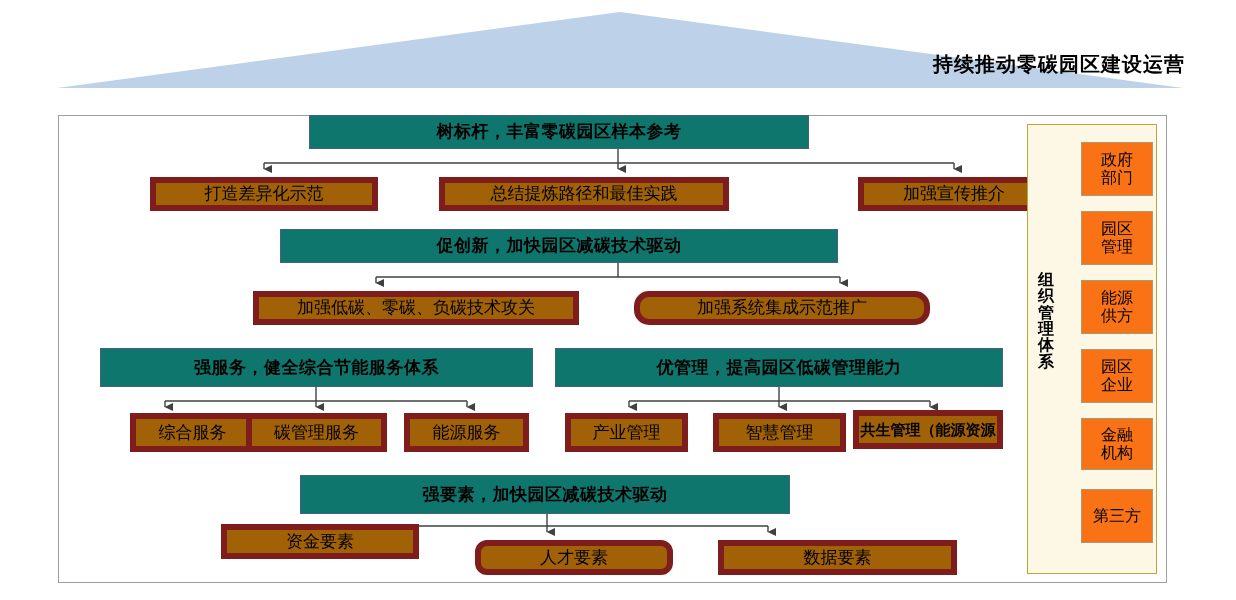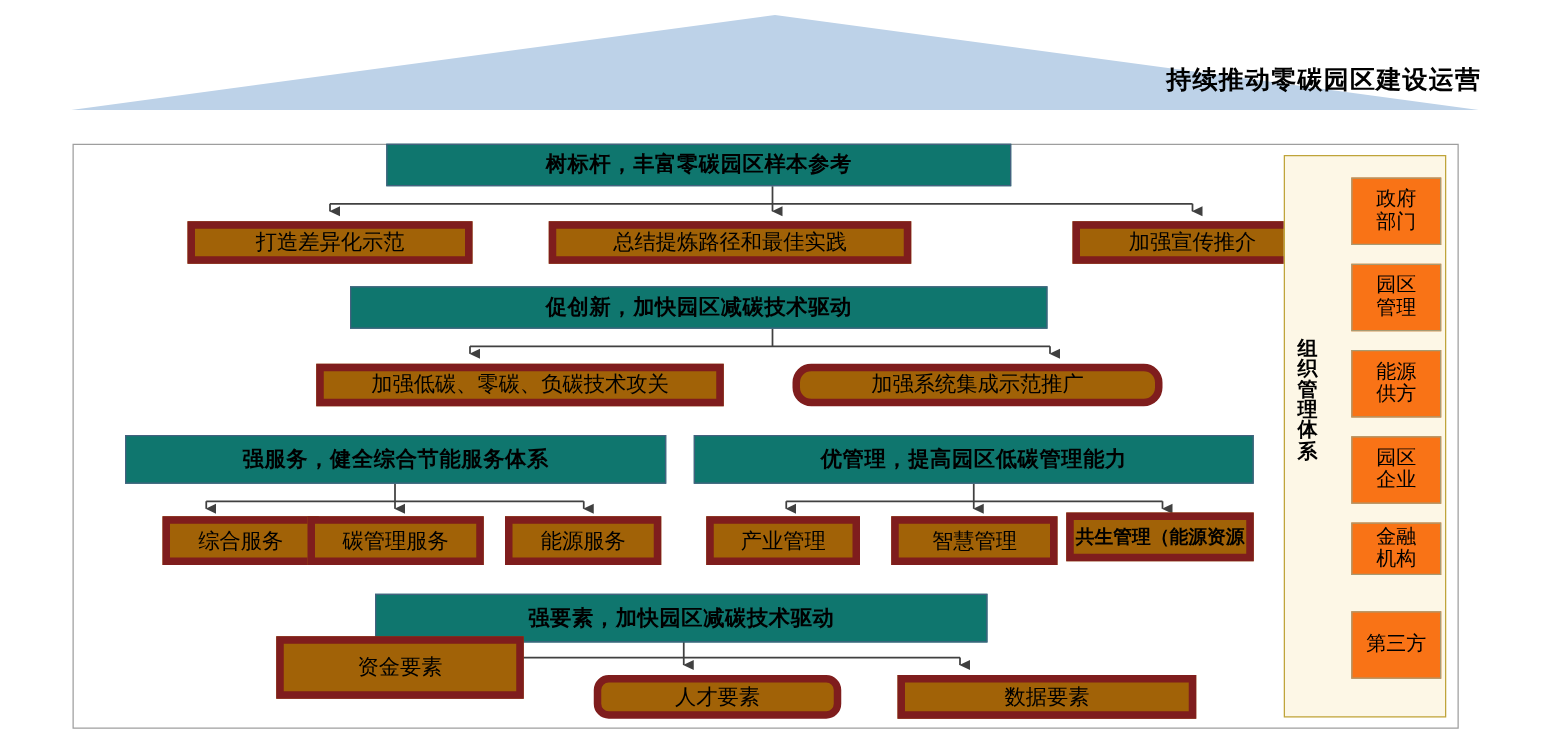--- a/index.html
+++ b/index.html
@@ -139,21 +139,21 @@
   <div class="box gray" style="left:404px;top:413px;width:125px;height:39px;">能源服务</div>
 
   <div class="box blue" style="left:555px;top:348px;width:448px;height:39px;">优管理，提高园区低碳管理能力</div>
 
   <div class="box gray" style="left:565px;top:413px;width:123px;height:39px;">产业管理</div>
   <div class="box gray" style="left:713px;top:413px;width:133px;height:39px;">智慧管理</div>
   <div class="box gray small overflow" style="left:853px;top:410px;width:150px;height:39px;">共生管理（能源资源</div>
 
   <div class="box blue" style="left:300px;top:475px;width:490px;height:39px;">强要素，加快园区减碳技术驱动</div>
 
-  <div class="box gray" style="left:221px;top:509px;width:198px;height:50px;">资金要素</div>
+  <div class="box gray" style="left:221px;top:524px;width:198px;height:35px;">资金要素</div>
   <div class="box gray" style="left:475px;top:540px;width:198px;height:35px;border-radius:12px;">人才要素</div>
   <div class="box gray" style="left:718px;top:540px;width:239px;height:35px;">数据要素</div>
 
   <div class="side-panel"></div>
 
   <div class="side-label">
     <span>组</span>
     <span>织</span>
     <span>管</span>
     <span>理</span>
@@ -182,21 +182,21 @@
     </div>
   </div>
 
   <div class="side-box" style="top:349px;height:54px;">
     <div>
       <div>园区</div>
       <div>企业</div>
     </div>
   </div>
 
-  <div class="side-box" style="top:418px;height:42px;">
+  <div class="side-box" style="top:418px;height:52px;">
     <div>
       <div>金融</div>
       <div>机构</div>
     </div>
   </div>
 
   <div class="side-box" style="top:489px;height:54px;">
     <div>
       <div>第三方</div>
     </div>

